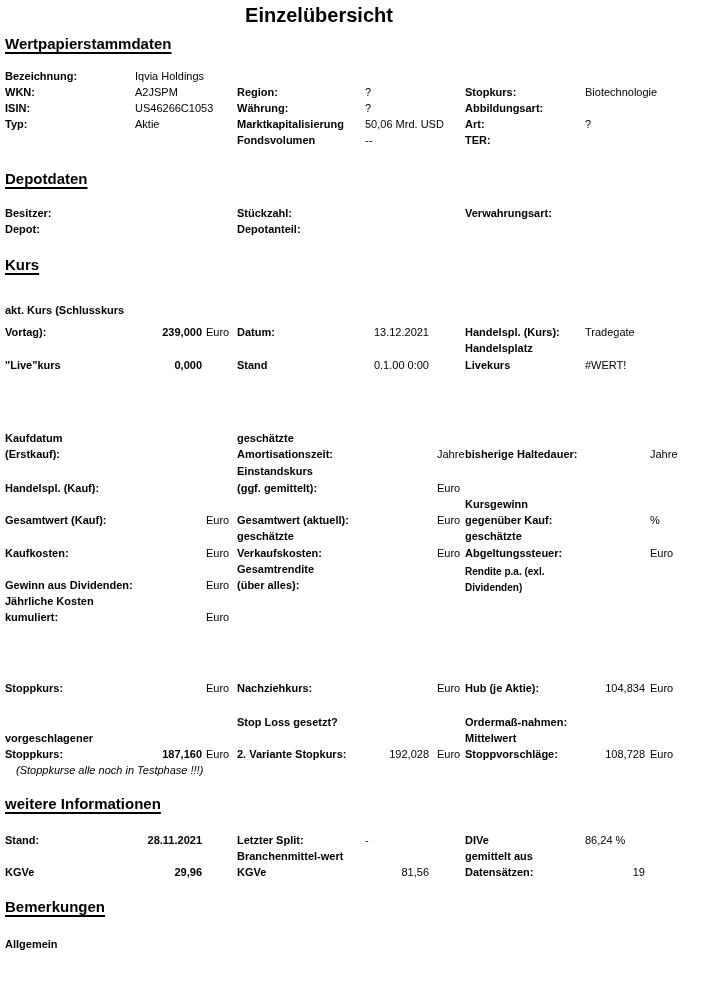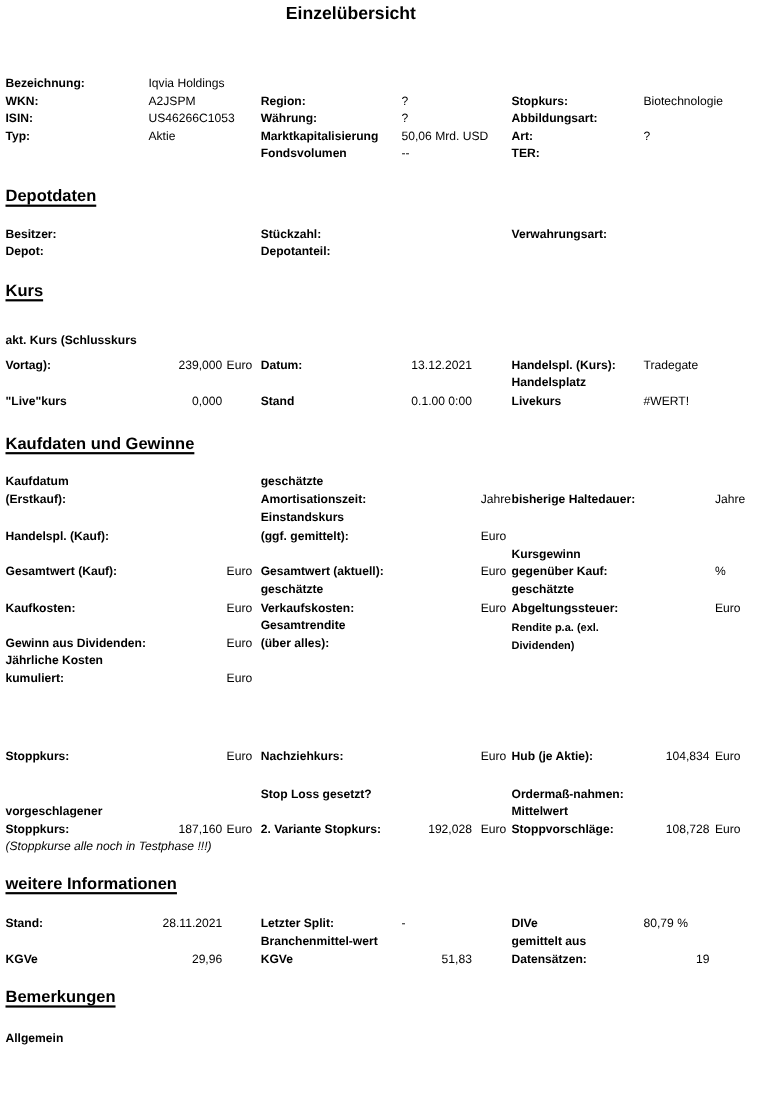--- a/index.html
+++ b/index.html
@@ -7,59 +7,60 @@
     position:relative;
     width:706px; height:998px;
     background:#ffffff;
     color:#000;
     font-family:"Liberation Sans", sans-serif;
     overflow:hidden;
   }
   .title {
     position:absolute; top:4px; left:0; width:638px;
     text-align:center;
-    font-size:16px; font-weight:bold;
+    font-size:20px; font-weight:bold;
   }
   .sec {
     position:absolute; left:5px;
     font-size:15px; font-weight:bold;
     text-decoration:underline;
     text-decoration-thickness:2px;
     text-underline-offset:3px;
     white-space:nowrap;
   }
   .cell {
     position:absolute;
     font-size:11px; line-height:13px;
     white-space:nowrap;
   }
   .lab { font-weight:bold; }
   .sm  { font-size:10px; }
-  .it  { font-style:italic; }
+  .it  { font-style:italic;margin-left:11px; }
   
   .a  { left:5px; }
-  .b  { left:130px; width:72px; text-align:right; }
+  .b  { left:130px; width:72px; text-align:right;font-weight:bold; }
   .bl { left:135px; }
   .bs { left:206px; }
   .c  { left:237px; }
   .d  { left:356px; width:73px; text-align:right; }
   .dl { left:365px; }
   .ds { left:437px; }
   .e  { left:465px; }
   .f  { left:583px; width:62px; text-align:right; }
   .fl { left:585px; }
   .fs { left:650px; }
 </style>
 </head>
 <body>
 
 <div class="page">
 
   <div class="title">Einzelübersicht</div>
 
+  <div class="sec" style="top:35px">Wertpapierstammdaten</div>
   <span class="cell lab a" style="top:70px">Bezeichnung:</span>
   <span class="cell bl" style="top:70px">Iqvia Holdings</span>
   <span class="cell lab a" style="top:86px">WKN:</span>
   <span class="cell bl" style="top:86px">A2JSPM</span>
   <span class="cell lab c" style="top:86px">Region:</span>
   <span class="cell dl" style="top:86px">?</span>
   <span class="cell lab e" style="top:86px">Stopkurs:</span>
   <span class="cell fl" style="top:86px">Biotechnologie</span>
   <span class="cell lab a" style="top:102px">ISIN:</span>
   <span class="cell bl" style="top:102px">US46266C1053</span>
@@ -93,21 +94,20 @@
   <span class="cell lab e" style="top:326px">Handelspl. (Kurs):</span>
   <span class="cell fl" style="top:326px">Tradegate</span>
   <span class="cell lab e" style="top:342px">Handelsplatz</span>
   <span class="cell lab a" style="top:359px">"Live"kurs</span>
   <span class="cell b" style="top:359px">0,000</span>
   <span class="cell lab c" style="top:359px">Stand</span>
   <span class="cell d" style="top:359px">0.1.00 0:00</span>
   <span class="cell lab e" style="top:359px">Livekurs</span>
   <span class="cell fl" style="top:359px">#WERT!</span>
 
-  <div class="sec" style="top:395px">Kaufdaten und Gewinne</div>
   <span class="cell lab a" style="top:432px">Kaufdatum</span>
   <span class="cell lab c" style="top:432px">geschätzte</span>
   <span class="cell lab a" style="top:448px">(Erstkauf):</span>
   <span class="cell lab c" style="top:448px">Amortisationszeit:</span>
   <span class="cell ds" style="top:448px">Jahre</span>
   <span class="cell lab e" style="top:448px">bisherige Haltedauer:</span>
   <span class="cell fs" style="top:448px">Jahre</span>
   <span class="cell lab c" style="top:465px">Einstandskurs</span>
   <span class="cell lab a" style="top:482px">Handelspl. (Kauf):</span>
   <span class="cell lab c" style="top:482px">(ggf. gemittelt):</span>
@@ -158,26 +158,26 @@
   <span class="cell f" style="top:748px">108,728</span>
   <span class="cell fs" style="top:748px">Euro</span>
   <span class="cell it a" style="top:764px">(Stoppkurse alle noch in Testphase !!!)</span>
 
   <div class="sec" style="top:795px">weitere Informationen</div>
   <span class="cell lab a" style="top:834px">Stand:</span>
   <span class="cell b" style="top:834px">28.11.2021</span>
   <span class="cell lab c" style="top:834px">Letzter Split:</span>
   <span class="cell dl" style="top:834px">-</span>
   <span class="cell lab e" style="top:834px">DIVe</span>
-  <span class="cell fl" style="top:834px">80,79 %</span>
+  <span class="cell fl" style="top:834px">86,24 %</span>
   <span class="cell lab c" style="top:850px">Branchenmittel-wert</span>
   <span class="cell lab e" style="top:850px">gemittelt aus</span>
   <span class="cell lab a" style="top:866px">KGVe</span>
   <span class="cell b" style="top:866px">29,96</span>
   <span class="cell lab c" style="top:866px">KGVe</span>
-  <span class="cell d" style="top:866px">51,83</span>
+  <span class="cell d" style="top:866px">81,56</span>
   <span class="cell lab e" style="top:866px">Datensätzen:</span>
   <span class="cell f" style="top:866px">19</span>
 
   <div class="sec" style="top:898px">Bemerkungen</div>
   <span class="cell lab a" style="top:938px">Allgemein</span>
 
 </div>
 
 </body></html>

